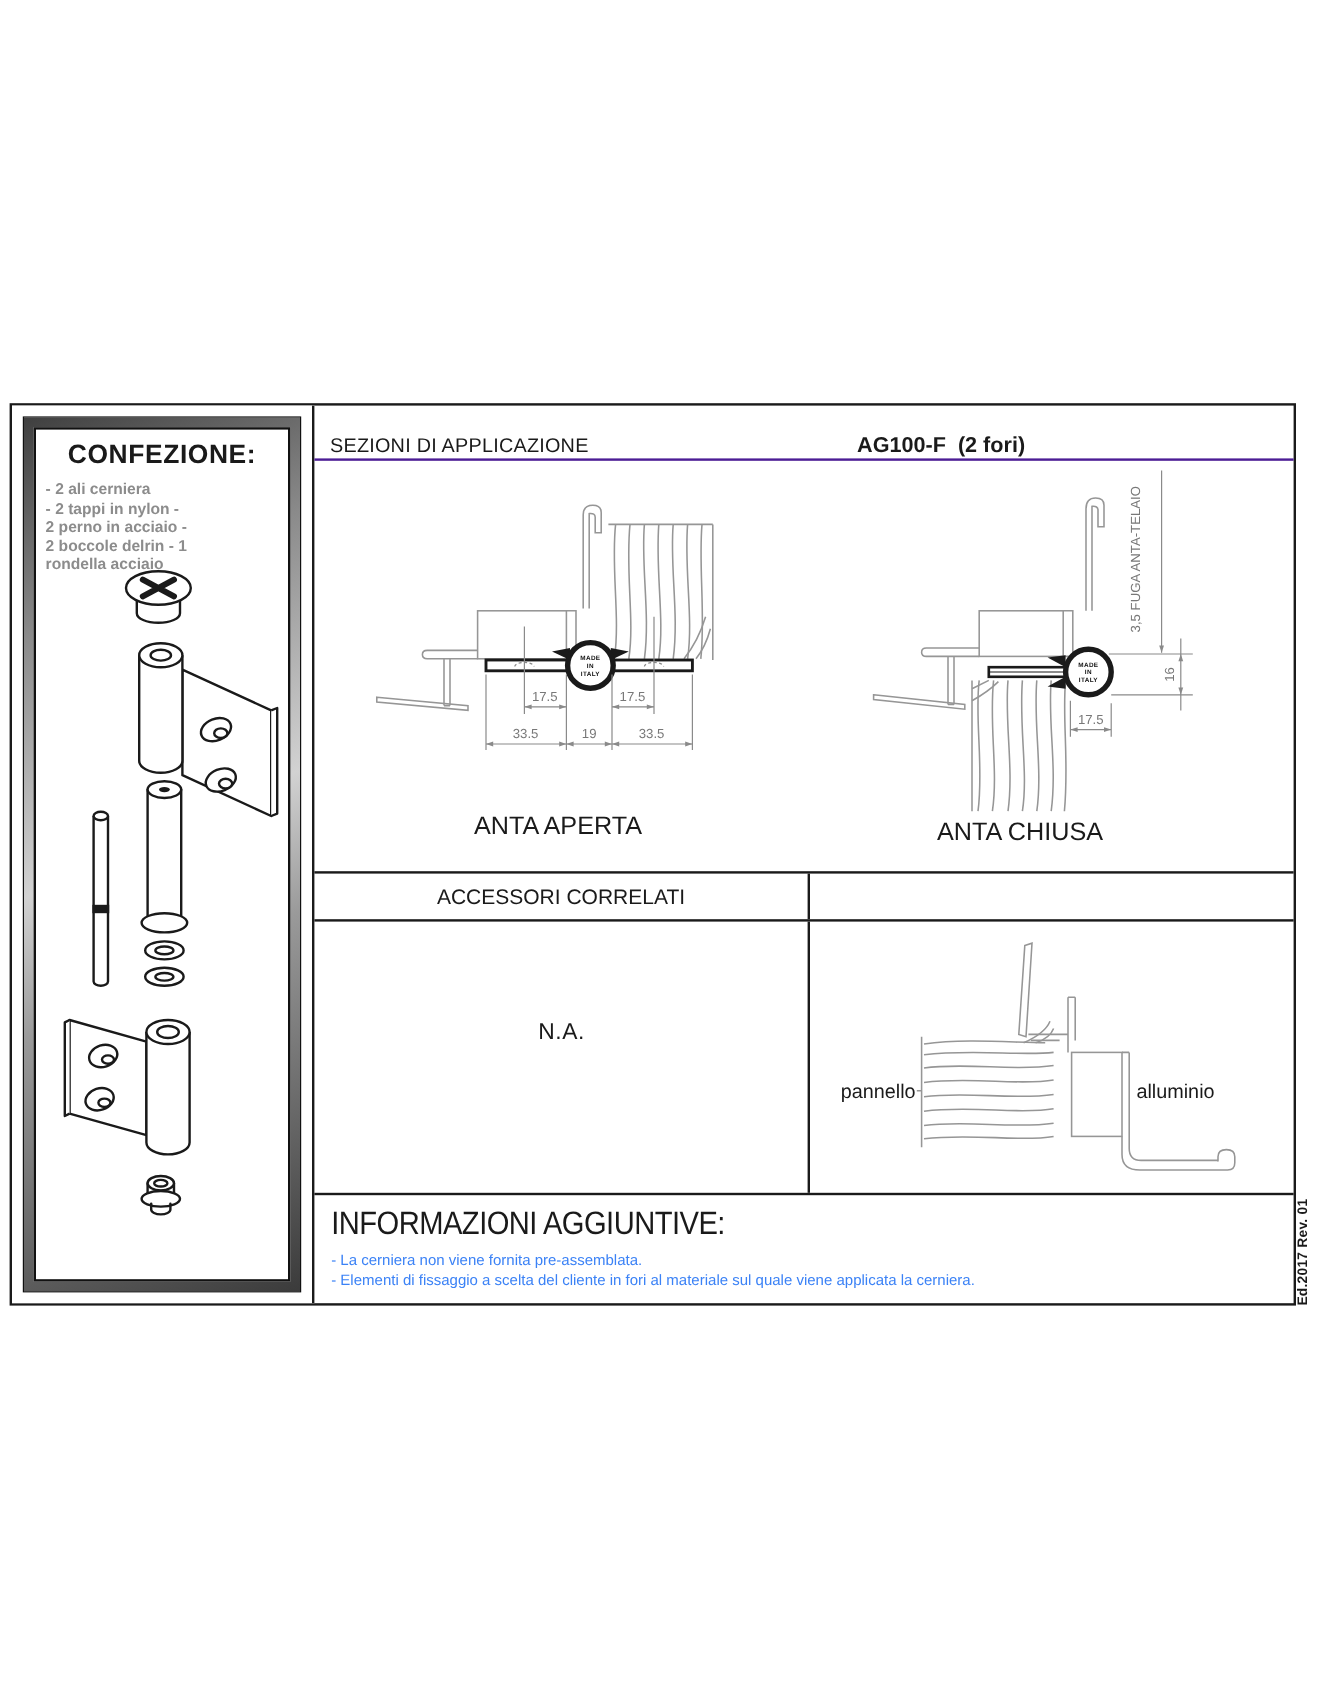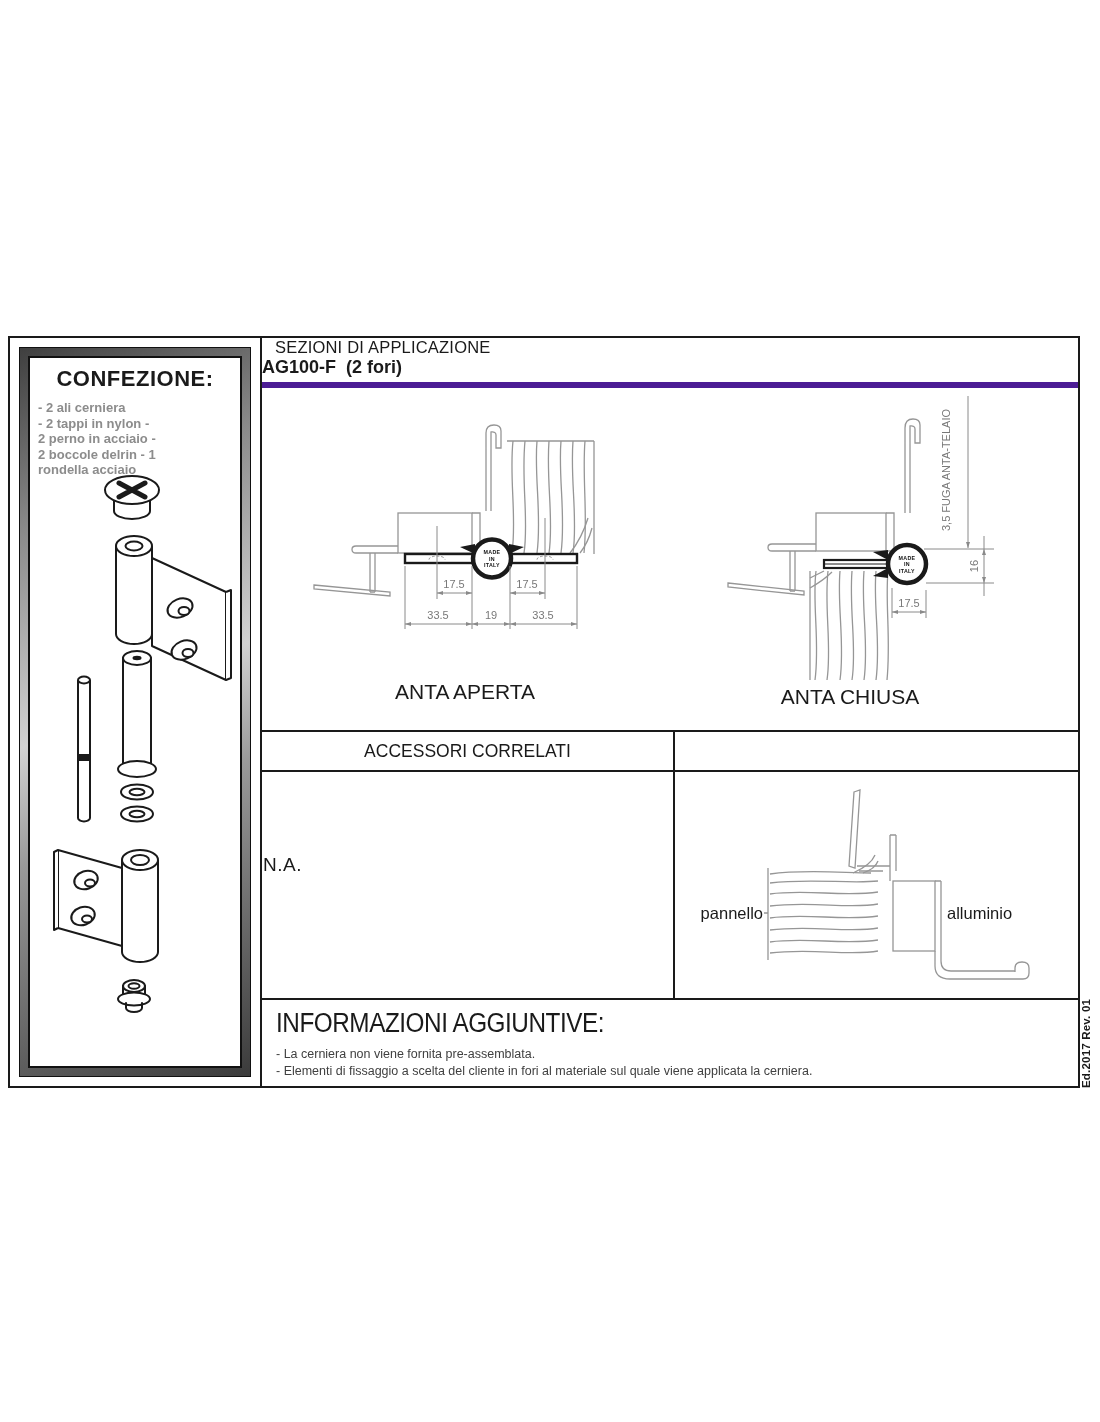--- a/index.html
+++ b/index.html
@@ -7,34 +7,34 @@
   .sheet{position:absolute;left:8px;top:336px;width:1068px;height:748px;border:2px solid #1a1a1a;background:#fff;}
   
   .left-panel{position:absolute;left:0;top:0;width:252px;height:100%;border-right:2px solid #1a1a1a;box-sizing:border-box;background:#fff;font-weight:bold;}
   .metal-frame{position:absolute;left:9px;top:9px;right:9px;bottom:9px;background:linear-gradient(155deg,#3f3f3f 0%,#8a8a8a 22%,#d2d2d2 48%,#9a9a9a 62%,#3b3b3b 100%);border:1px solid #111;padding:8px;box-sizing:border-box;}
   .panel-inner{width:100%;height:100%;background:#fff;border:2px solid #111;box-sizing:border-box;position:relative;overflow:hidden;}
   .conf-title{text-align:center;font-size:22px;margin-top:8px;letter-spacing:0.5px;}
   .conf-list{margin:8px 0 0 8px;font-size:13px;line-height:15.5px;color:#8c8c8c;}
   .exploded{position:absolute;left:0px;top:108px;}
   
   .right{position:absolute;left:252px;top:0;right:0;bottom:0;}
-  .band-header{height:44px;border-bottom:6px solid #4c1d95;display:flex;align-items:flex-start;flex-direction:column;}
+  .band-header{height:44px;border-bottom:2px solid #4c1d95;display:flex;align-items:flex-end;}
   .band-header .sec-title{padding-left:13px;font-size:16.5px;letter-spacing:0.2px;}
   .band-header .code{flex:1;text-align:center;font-size:18px;font-weight:bold;white-space:pre;}
   .band-drawings{height:342px;border-bottom:2px solid #1a1a1a;position:relative;}
   .band-titles{height:38px;border-bottom:2px solid #1a1a1a;display:flex;}
   .band-titles .cell-l{width:411px;border-right:2px solid #1a1a1a;display:flex;align-items:center;justify-content:center;font-size:17.5px;}
   .band-titles .cell-r{flex:1;display:flex;align-items:center;justify-content:center;font-size:17.5px;}
   .band-content{height:226px;border-bottom:2px solid #1a1a1a;display:flex;}
   .band-content .cell-l{width:411px;border-right:2px solid #1a1a1a;position:relative;}
   .band-content .cell-r{flex:1;position:relative;}
-  .na{position:absolute;left:1px;right:0;top:82px;font-size:19px;letter-spacing:0.5px;}
+  .na{position:absolute;left:1px;right:0;top:82px;text-align:center;font-size:19px;letter-spacing:0.5px;}
   .band-info{position:relative;padding:8px 0 0 14px;}
   .info-title{font-size:27px;letter-spacing:-0.5px;transform:scaleX(0.9);transform-origin:left;white-space:nowrap;}
-  .info-notes{margin-top:7px;font-size:12.5px;line-height:17px;color:#404040;}
+  .info-notes{margin-top:7px;font-size:12.5px;line-height:17px;color:#3b82f6;}
   .aperta-svg{position:absolute;left:38px;top:8px;}
   .chiusa-svg{position:absolute;left:436px;top:0px;}
   .tipologia-svg{position:absolute;left:0px;top:6px;}
   .edition{position:absolute;left:1080px;top:982px;height:106px;width:17px;writing-mode:vertical-rl;transform:rotate(180deg);font-size:11.5px;font-weight:bold;letter-spacing:0.2px;white-space:nowrap;}
   
   .g{stroke:#969696;fill:none;stroke-width:1.3;}
   .gf{stroke:#969696;fill:#fff;stroke-width:1.3;}
   .b{stroke:#1a1a1a;fill:none;stroke-width:2;stroke-linejoin:round;stroke-linecap:round;}
   .bf{stroke:#1a1a1a;fill:#fff;stroke-width:2;stroke-linejoin:round;}
   .dim{stroke:#8a8a8a;fill:none;stroke-width:1;}

